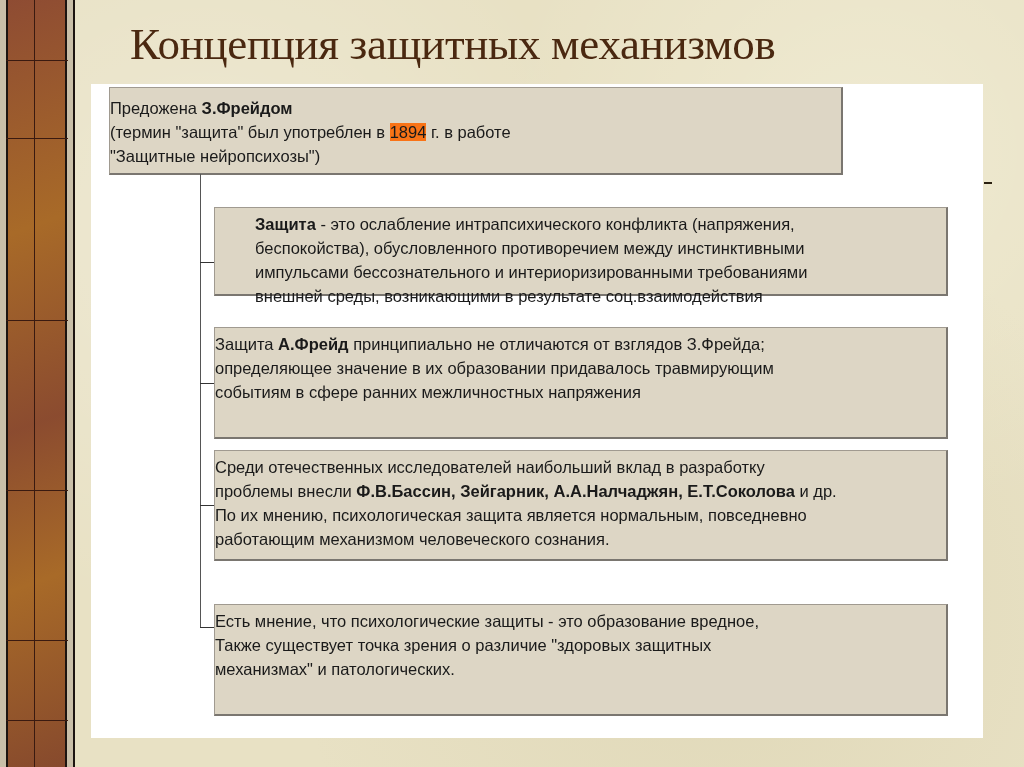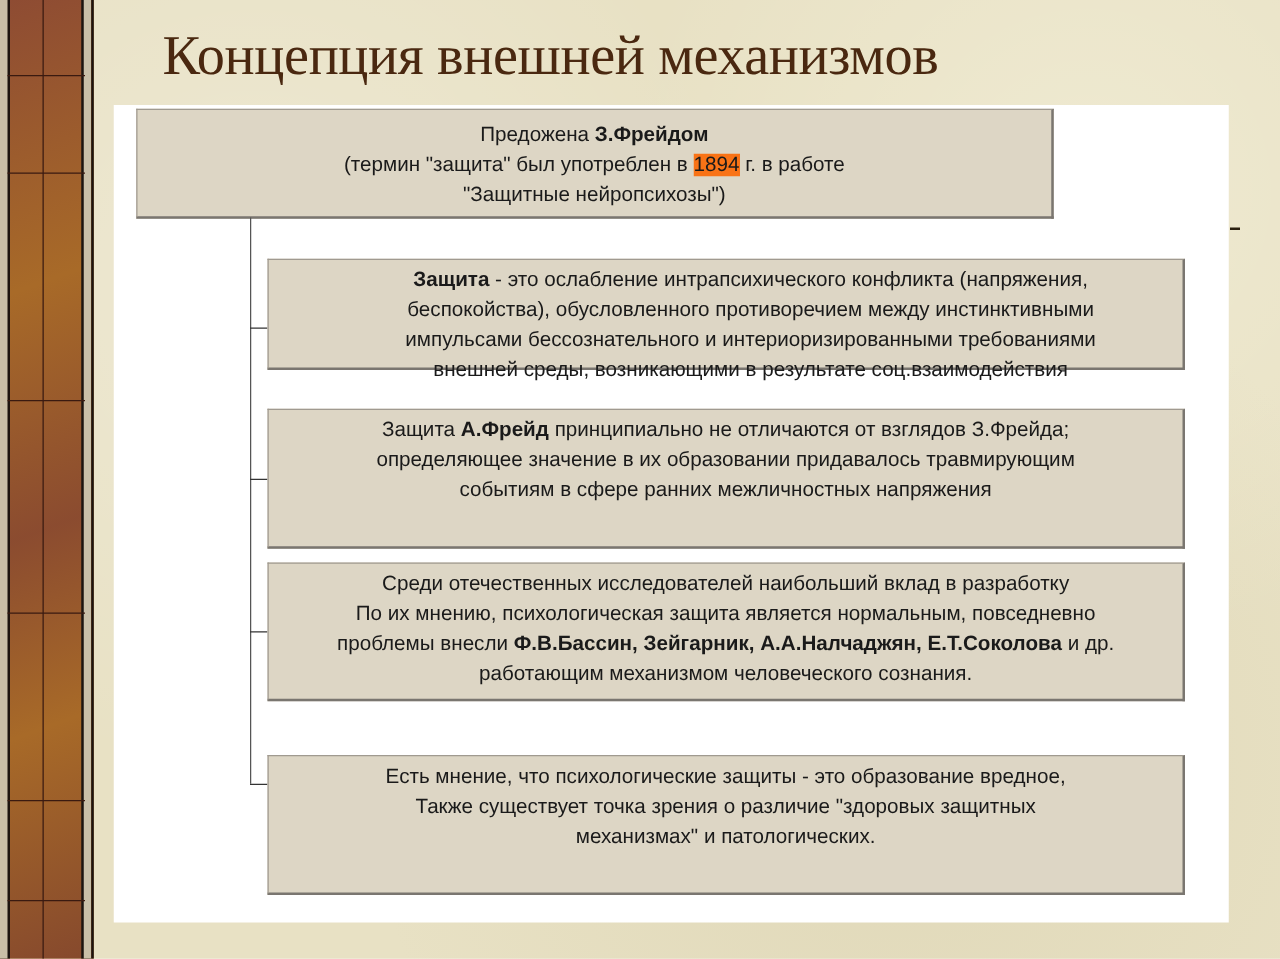--- a/index.html
+++ b/index.html
@@ -39,21 +39,21 @@
     }
     .box {
       position: absolute;
       background: #ddd6c5;
       border: 1px solid #a09a90;
       border-right: 2px solid #7a7670;
       border-bottom: 2px solid #7a7670;
       color: #1a1a1a;
       font-size: 16.5px;
       line-height: 24px;
-      text-align: center;
+      text-align: left;
       padding-top: 4px;
     }
     .box .line { display: block; white-space: nowrap; }
     b { font-weight: bold; }
     .hl { background: #f97316; }
     .connector-v { position: absolute; left: 200px; top: 174px; width: 1px; height: 453px; background: #555; }
     .connector-h { position: absolute; left: 200px; width: 14px; height: 1px; background: #333; }
     .dash { position: absolute; left: 984px; top: 182px; width: 8px; height: 2px; background: #2a2010; }
   </style>
 </head>
@@ -62,21 +62,21 @@
 <div class="side-strip">
   <div class="vline"></div>
   <div class="hline" style="top:60px"></div>
   <div class="hline" style="top:138px"></div>
   <div class="hline" style="top:320px"></div>
   <div class="hline" style="top:490px"></div>
   <div class="hline" style="top:640px"></div>
   <div class="hline" style="top:720px"></div>
 </div>
 
-<div class="title">Концепция внешней механизмов</div>
+<div class="title">Концепция защитных механизмов</div>
 
 <div class="panel"></div>
 
 <div class="box" style="left:109px; top:87px; width:734px; height:88px; padding-top:8px;">
   <span class="line"><span>Предожена </span><b>З.Фрейдом</b></span>
   <span class="line"><span>(термин "защита" был употреблен в </span><span class="hl">1894</span><span> г. в работе</span></span>
   <span class="line">"Защитные нейропсихозы")</span>
 </div>
 
 <div class="connector-v"></div>
@@ -94,22 +94,22 @@
 </div>
 
 <div class="box" style="left:214px; top:327px; width:734px; height:112px;">
   <span class="line"><span>Защита </span><b>А.Фрейд</b><span> принципиально не отличаются от взглядов З.Фрейда;</span></span>
   <span class="line">определяющее значение в их образовании придавалось травмирующим</span>
   <span class="line">событиям в сфере ранних межличностных напряжения</span>
 </div>
 
 <div class="box" style="left:214px; top:450px; width:734px; height:111px;">
   <span class="line">Среди отечественных исследователей наибольший вклад в разработку</span>
+  <span class="line"><span>проблемы внесли </span><b>Ф.В.Бассин, Зейгарник, А.А.Налчаджян, Е.Т.Соколова</b><span> и др.</span></span>
   <span class="line">По их мнению, психологическая защита является нормальным, повседневно</span>
-  <span class="line"><span>проблемы внесли </span><b>Ф.В.Бассин, Зейгарник, А.А.Налчаджян, Е.Т.Соколова</b><span> и др.</span></span>
   <span class="line">работающим механизмом человеческого сознания.</span>
 </div>
 
 <div class="box" style="left:214px; top:572px; width:734px; height:112px;margin-top:32px;">
   <span class="line">Есть мнение, что психологические защиты - это образование вредное,</span>
   <span class="line">Также существует точка зрения о различие "здоровых защитных</span>
   <span class="line">механизмах" и патологических.</span>
 </div>
 
 </body></html>

